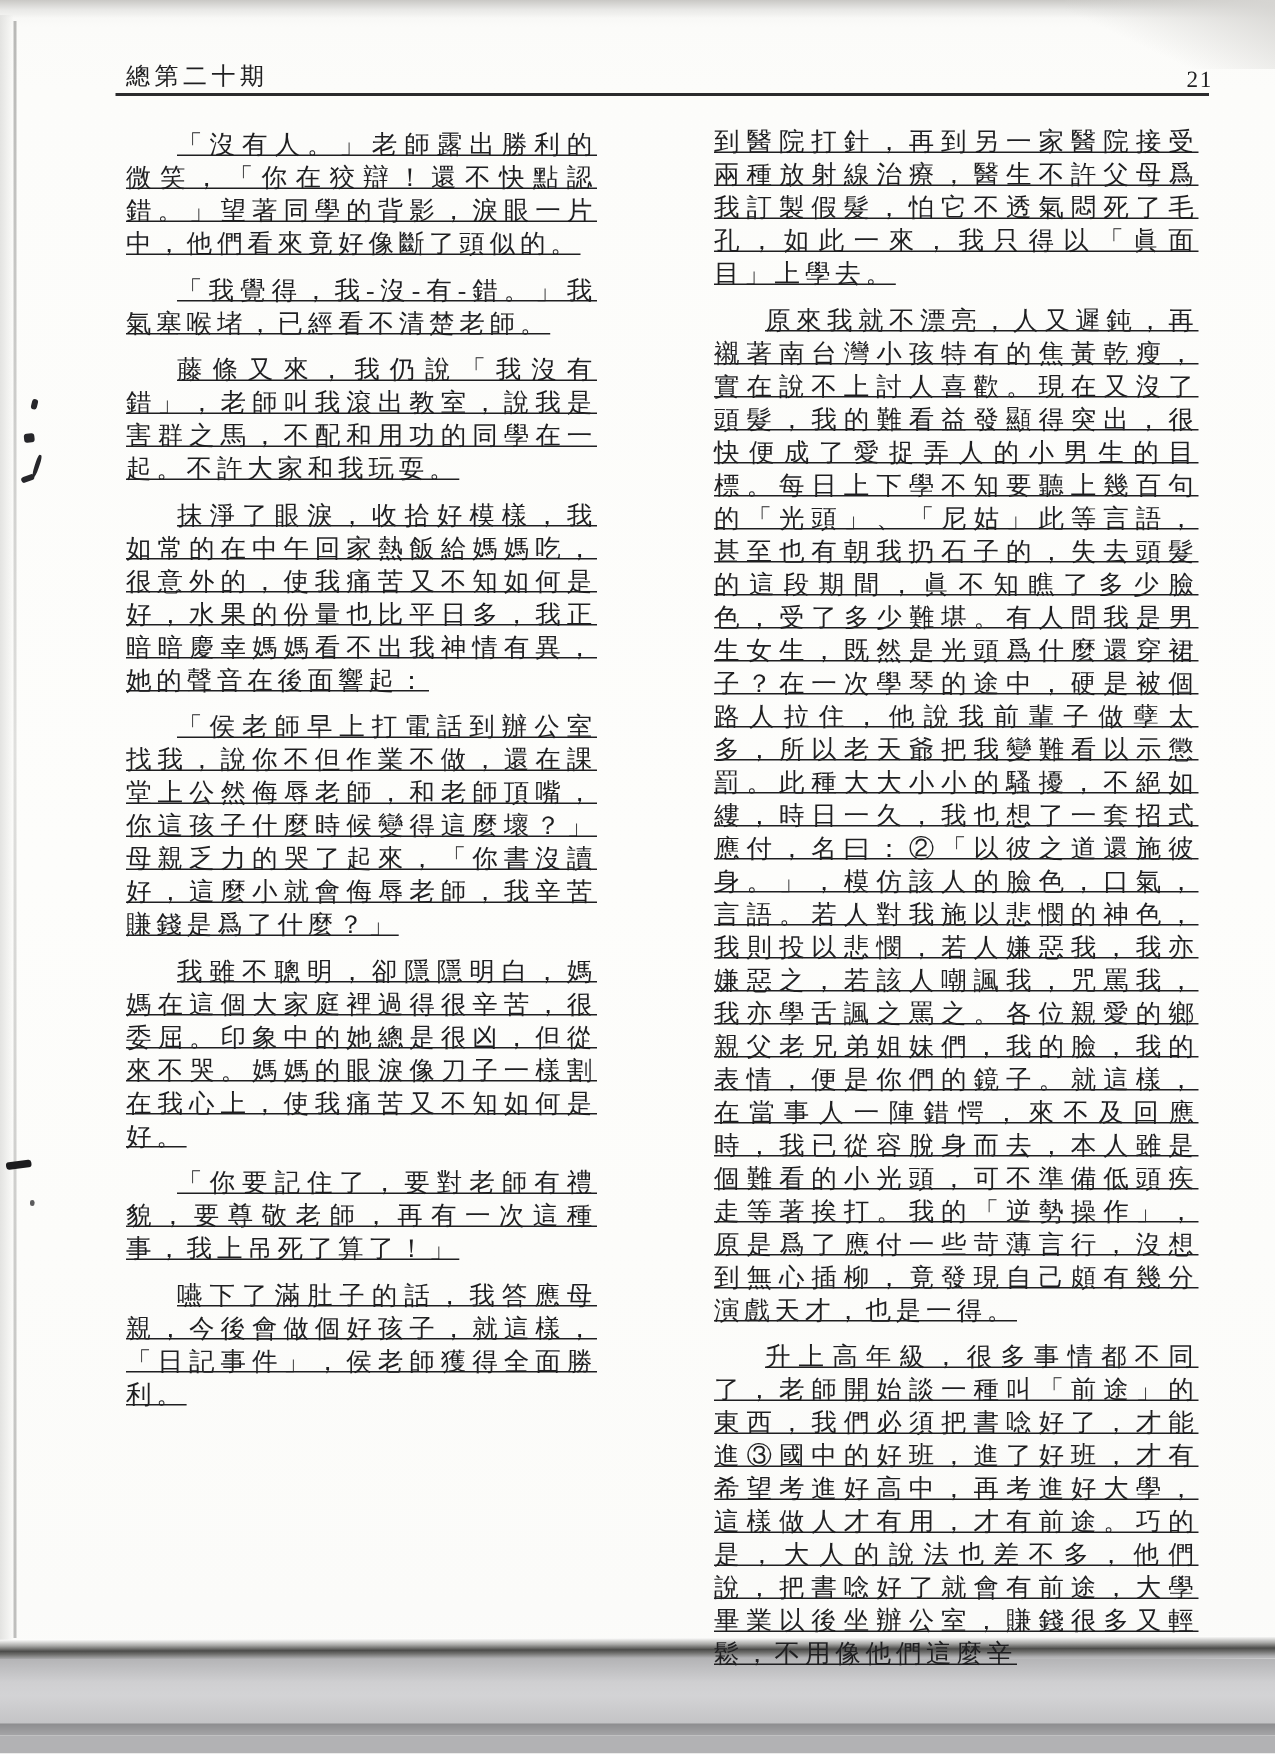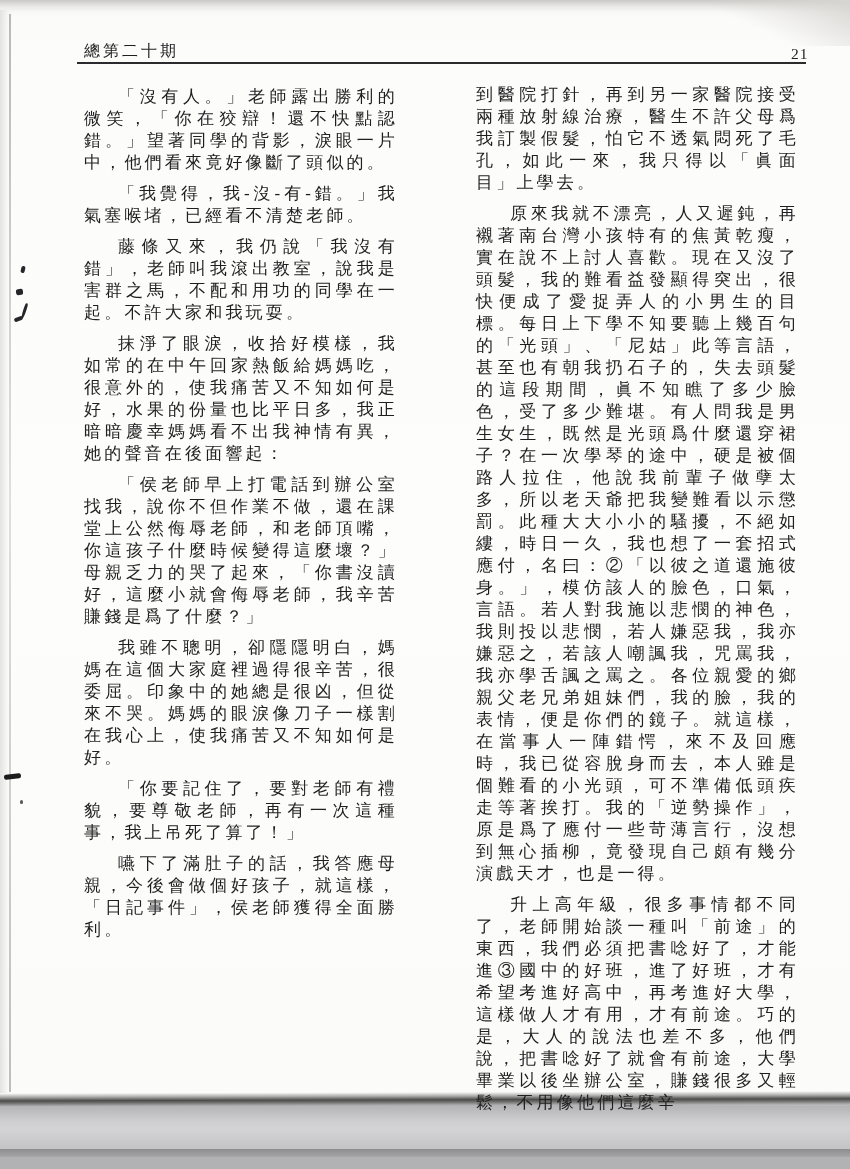--- a/index.html
+++ b/index.html
@@ -42,21 +42,21 @@
   .bottom-foot{position:absolute;left:0;top:1157px;width:100%;height:12px;background:#b2b2b4;}
 
   
   .hdr-issue{position:absolute;left:84px;top:41px;font-size:16px;letter-spacing:3px;}
   .hdr-title{position:absolute;left:443px;top:30px;transform:translateX(-50%);
     font-size:26px;letter-spacing:26px;white-space:nowrap;padding-left:10px;}
   .hdr-pagenum{position:absolute;left:791px;top:45px;font-size:15.5px;letter-spacing:1px;}
   .hdr-rule{position:absolute;left:77px;top:62px;width:729px;height:2px;background:#2b2b2d;}
 
   
-  .col{position:absolute;text-align:justify;text-justify:inter-character;}
+  .col{position:absolute;text-align:justify;text-justify:inter-character;text-decoration:underline;}
   .col-left{left:84px;top:86px;width:314px;}
   .col-right{left:476px;top:84px;width:323px;}
   .col p{
     margin:0 0 9px 0;
     font-size:17px;
     line-height:22px;
     letter-spacing:3.2px;
     text-indent:2em;
     color:#1f1f21;
   }

